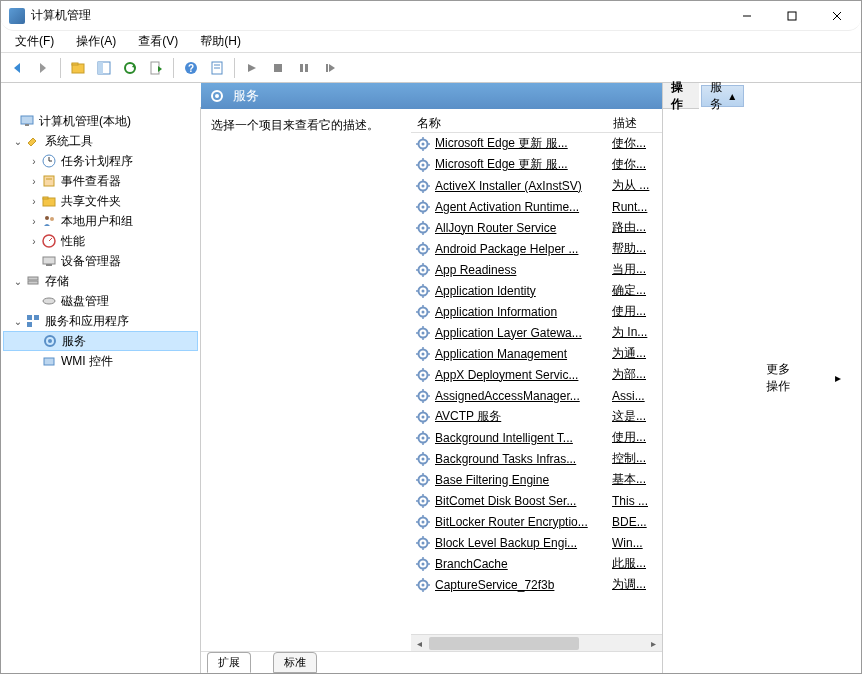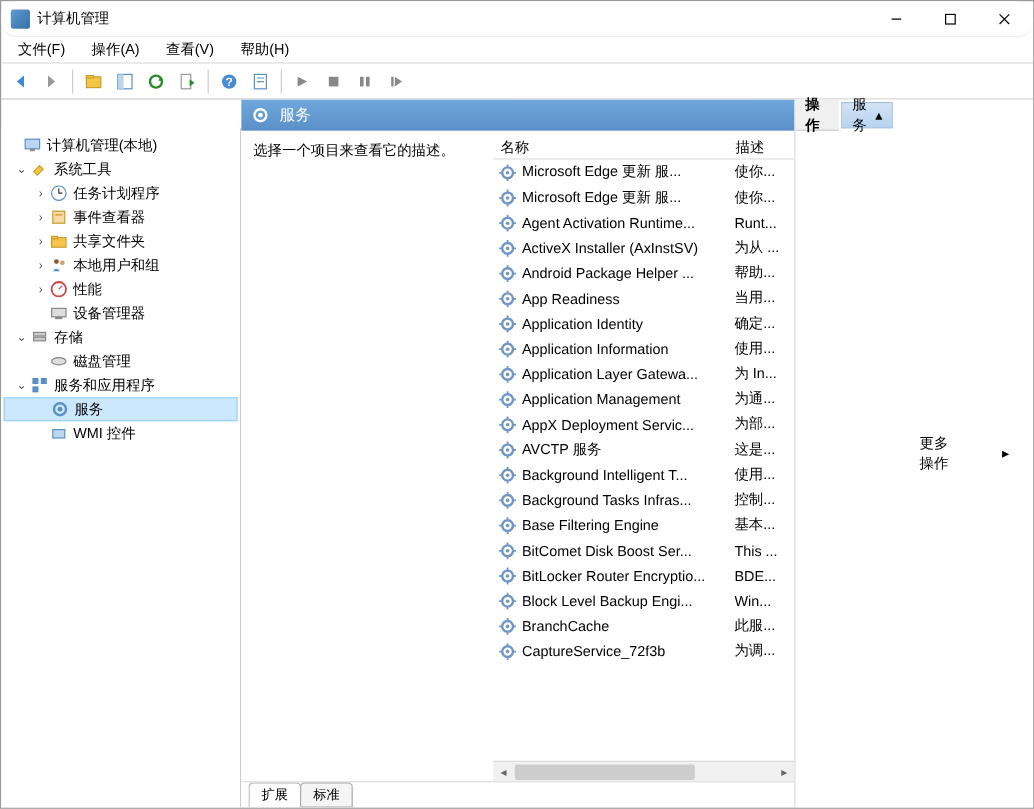--- a/index.html
+++ b/index.html
@@ -150,20 +150,21 @@
       flex: 1;
       overflow-y: auto;
       overflow-x: hidden;
     }
     .list-row {
       display: flex;
       height: 21px;
       align-items: center;
       white-space: nowrap;
       padding-left: 4px;
+      text-decoration: underline;
     }
     .svc-icon {
       width: 16px; height: 16px;
       margin-right: 4px;
       flex-shrink: 0;
     }
     .svc-name { flex: 1; overflow: hidden; text-overflow: ellipsis; padding-right: 4px;}
     .svc-desc { width: 50px; overflow: hidden; text-overflow: ellipsis; }
     .hscroll {
       height: 17px;
@@ -186,20 +187,21 @@
       font-size:10px;
     }
     
     .tab-strip {
       height: 22px;
       display: flex;
       align-items: flex-end;
       padding-left: 6px;
       background: #fff;
       border-top: 1px solid #ddd;
+      gap: 23px;
     }
     .tab {
       border: 1px solid #aaa;
       border-top-left-radius: 4px;
       border-top-right-radius: 4px;
       padding: 2px 10px;
       font-size: 11px;
       margin-right: -1px;
       background: #f5f5f5;
       cursor: default;
@@ -536,38 +538,54 @@
                   <circle cx="8" cy="8" r="4.5" fill="none" stroke="#7296c4" stroke-width="2"></circle>
                   <circle cx="8" cy="8" r="1.5" fill="#7296c4"></circle>
                   <g stroke="#7296c4" stroke-width="1.5">
                     <line x1="8" y1="1" x2="8" y2="3"></line>
                     <line x1="8" y1="13" x2="8" y2="15"></line>
                     <line x1="1" y1="8" x2="3" y2="8"></line>
                     <line x1="13" y1="8" x2="15" y2="8"></line>
                   </g>
                 </svg>
               </span>
+              <span class="svc-name">ActiveX Installer (AxInstSV)</span>
+              <span class="svc-desc">为从 ...</span>
+            </div>
+            <div class="list-row">
+              <span class="svc-icon">
+                <svg width="16" height="16">
+                  <circle cx="8" cy="8" r="4.5" fill="none" stroke="#7296c4" stroke-width="2"></circle>
+                  <circle cx="8" cy="8" r="1.5" fill="#7296c4"></circle>
+                  <g stroke="#7296c4" stroke-width="1.5">
+                    <line x1="8" y1="1" x2="8" y2="3"></line>
+                    <line x1="8" y1="13" x2="8" y2="15"></line>
+                    <line x1="1" y1="8" x2="3" y2="8"></line>
+                    <line x1="13" y1="8" x2="15" y2="8"></line>
+                  </g>
+                </svg>
+              </span>
               <span class="svc-name">Agent Activation Runtime...</span>
               <span class="svc-desc">Runt...</span>
             </div>
             <div class="list-row">
               <span class="svc-icon">
                 <svg width="16" height="16">
                   <circle cx="8" cy="8" r="4.5" fill="none" stroke="#7296c4" stroke-width="2"></circle>
                   <circle cx="8" cy="8" r="1.5" fill="#7296c4"></circle>
                   <g stroke="#7296c4" stroke-width="1.5">
                     <line x1="8" y1="1" x2="8" y2="3"></line>
                     <line x1="8" y1="13" x2="8" y2="15"></line>
                     <line x1="1" y1="8" x2="3" y2="8"></line>
                     <line x1="13" y1="8" x2="15" y2="8"></line>
                   </g>
                 </svg>
               </span>
-              <span class="svc-name">ActiveX Installer (AxInstSV)</span>
-              <span class="svc-desc">为从 ...</span>
+              <span class="svc-name">AllJoyn Router Service</span>
+              <span class="svc-desc">路由...</span>
             </div>
             <div class="list-row">
               <span class="svc-icon">
                 <svg width="16" height="16">
                   <circle cx="8" cy="8" r="4.5" fill="none" stroke="#7296c4" stroke-width="2"></circle>
                   <circle cx="8" cy="8" r="1.5" fill="#7296c4"></circle>
                   <g stroke="#7296c4" stroke-width="1.5">
                     <line x1="8" y1="1" x2="8" y2="3"></line>
                     <line x1="8" y1="13" x2="8" y2="15"></line>
                     <line x1="1" y1="8" x2="3" y2="8"></line>
@@ -666,20 +684,36 @@
                   <g stroke="#7296c4" stroke-width="1.5">
                     <line x1="8" y1="1" x2="8" y2="3"></line>
                     <line x1="8" y1="13" x2="8" y2="15"></line>
                     <line x1="1" y1="8" x2="3" y2="8"></line>
                     <line x1="13" y1="8" x2="15" y2="8"></line>
                   </g>
                 </svg>
               </span>
               <span class="svc-name">AppX Deployment Servic...</span>
               <span class="svc-desc">为部...</span>
+            </div>
+            <div class="list-row">
+              <span class="svc-icon">
+                <svg width="16" height="16">
+                  <circle cx="8" cy="8" r="4.5" fill="none" stroke="#7296c4" stroke-width="2"></circle>
+                  <circle cx="8" cy="8" r="1.5" fill="#7296c4"></circle>
+                  <g stroke="#7296c4" stroke-width="1.5">
+                    <line x1="8" y1="1" x2="8" y2="3"></line>
+                    <line x1="8" y1="13" x2="8" y2="15"></line>
+                    <line x1="1" y1="8" x2="3" y2="8"></line>
+                    <line x1="13" y1="8" x2="15" y2="8"></line>
+                  </g>
+                </svg>
+              </span>
+              <span class="svc-name">AssignedAccessManager...</span>
+              <span class="svc-desc">Assi...</span>
             </div>
             <div class="list-row">
               <span class="svc-icon">
                 <svg width="16" height="16">
                   <circle cx="8" cy="8" r="4.5" fill="none" stroke="#7296c4" stroke-width="2"></circle>
                   <circle cx="8" cy="8" r="1.5" fill="#7296c4"></circle>
                   <g stroke="#7296c4" stroke-width="1.5">
                     <line x1="8" y1="1" x2="8" y2="3"></line>
                     <line x1="8" y1="13" x2="8" y2="15"></line>
                     <line x1="1" y1="8" x2="3" y2="8"></line>

